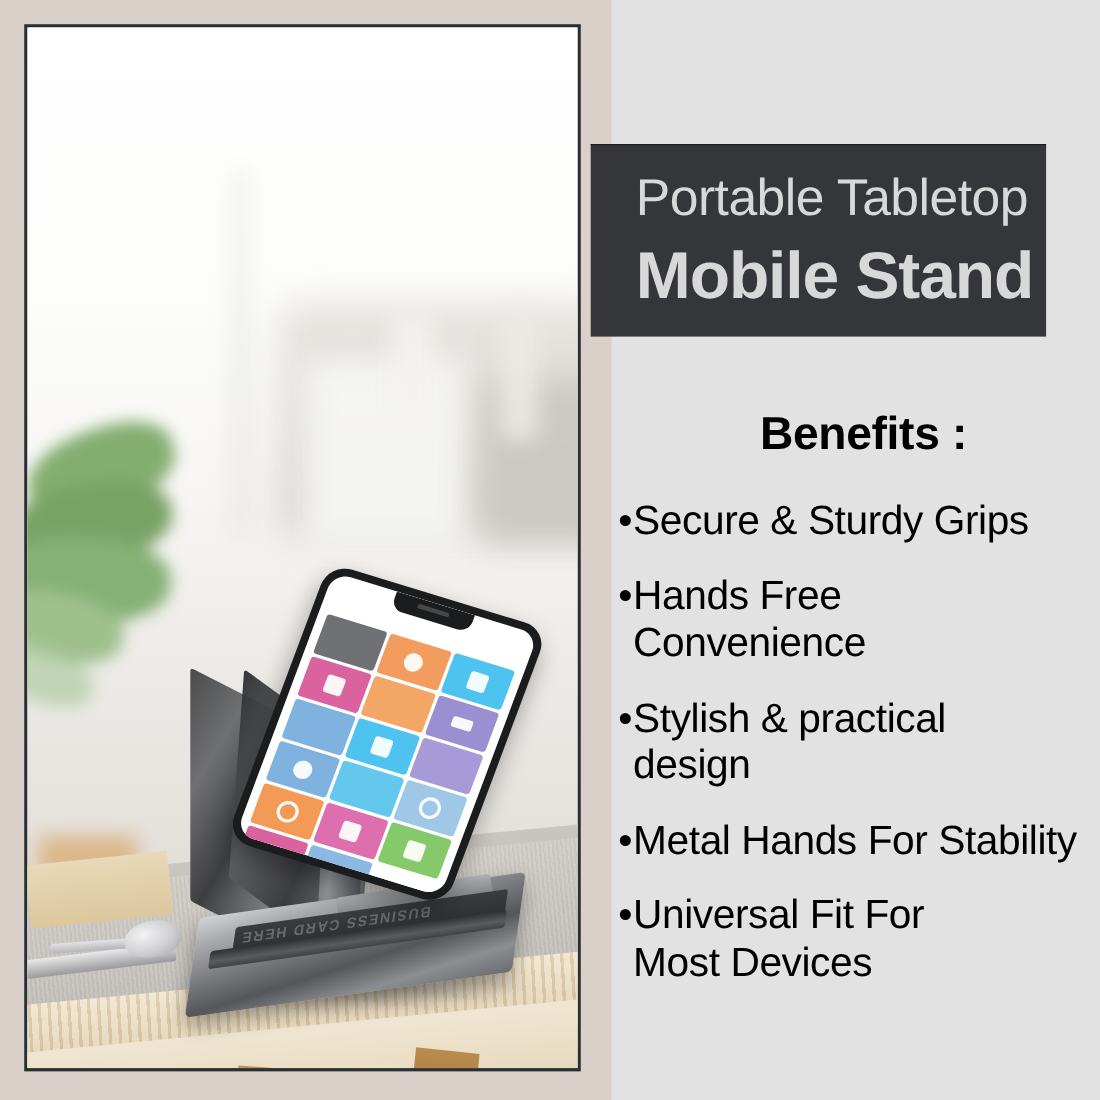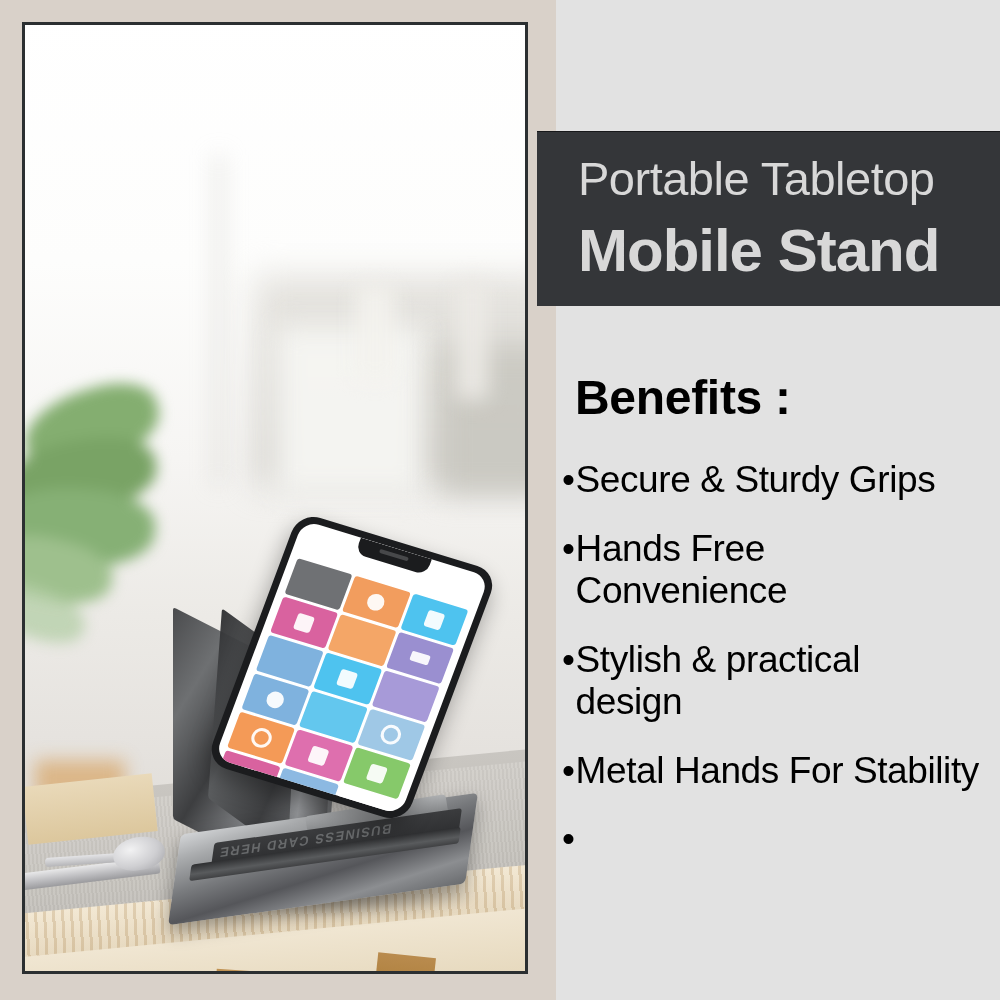--- a/index.html
+++ b/index.html
@@ -254,41 +254,42 @@
   }
   .tile.ic-round i{border-radius:50%;}
   .tile.ic-ring i{
     background:transparent;border:3px solid rgba(255,255,255,.93);
     border-radius:50%;width:14px;height:14px;
   }
   .tile.ic-bar i{height:10px;width:19px;border-radius:2px;}
 
   
   .hdr{
-    position:absolute;left:537px;top:131px;width:463px;height:175px;
+    position:absolute;left:537px;top:131px;width:414px;height:175px;
     background:#343639;
     border-top:1px solid #17181a;
     display:flex;flex-direction:column;justify-content:center;
     padding-left:41px;box-sizing:border-box;
   }
   .hdr-l1{
     color:#d8d8d8;font-size:47px;font-weight:400;line-height:1.02;
     letter-spacing:-.5px;white-space:nowrap;
   }
   .hdr-l2{
     color:#d8d8d8;font-size:60px;font-weight:bold;line-height:1.04;
     letter-spacing:-1px;white-space:nowrap;margin-top:17px;
   }
 
   .benefits{
     position:absolute;left:575px;top:370px;width:420px;
   }
   .benefits-title{
-    font-size:48px;font-weight:bold;color:#000;letter-spacing:-.3px;
+    font-size:42px;font-weight:bold;color:#000;letter-spacing:-.3px;
     margin:0 0 34px 0;
+    text-align:center;
   }
   .b-list{list-style:none;margin:0;padding:0;}
   .b-item{
     position:relative;left:-13px;
     font-size:37px;font-weight:400;color:#000;
     line-height:1.15;letter-spacing:-.4px;
     margin-bottom:26px;
     display:flex;align-items:flex-start;
   }
   .b-dot{flex:0 0 auto;margin-right:1px;}
@@ -431,17 +432,18 @@
         <li class="b-item wrap">
           <span class="b-dot">•</span>
           <span class="b-txt">Stylish &amp; practical design</span>
         </li>
         <li class="b-item">
           <span class="b-dot">•</span>
           <span class="b-txt">Metal Hands For Stability</span>
         </li>
         <li class="b-item wrap">
           <span class="b-dot">•</span>
+          <span class="b-txt">Universal Fit For Most Devices</span>
         </li>
       </ul>
   </div>
 
 </div>
 
 </body></html>

